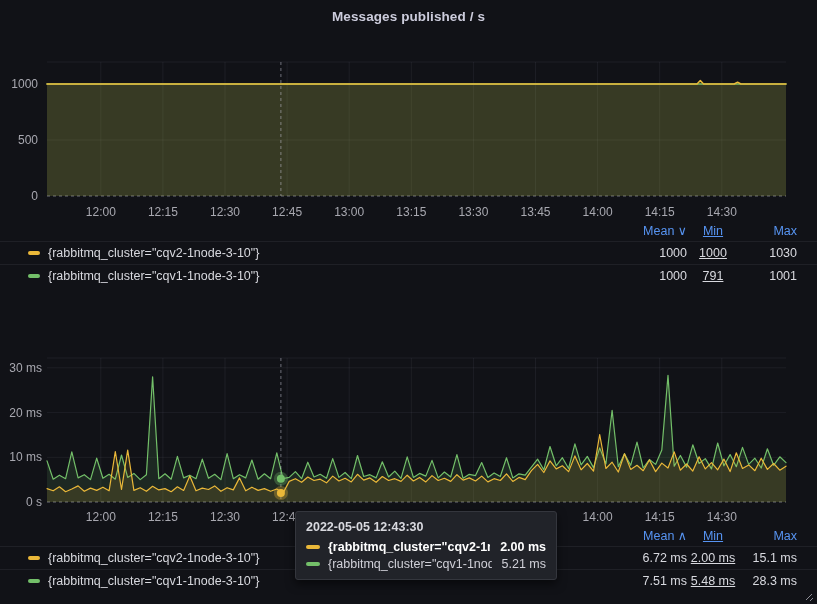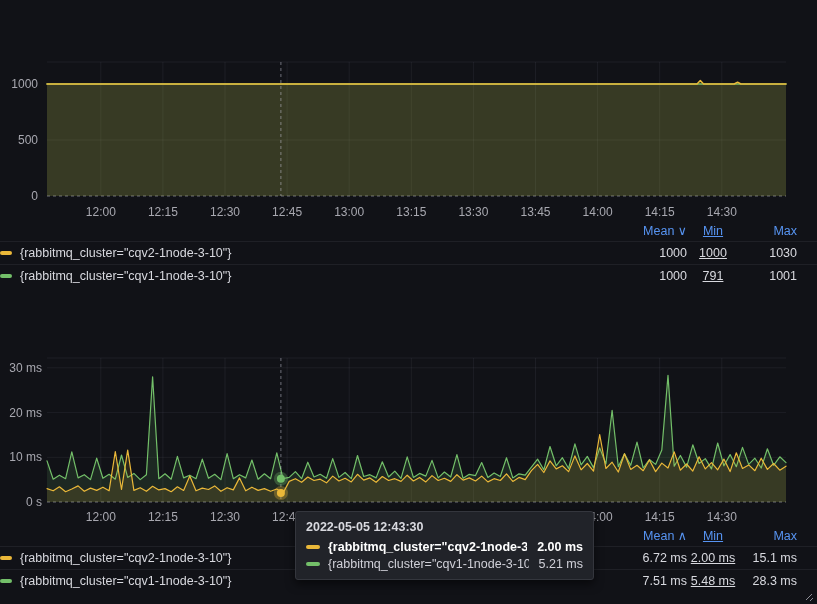--- a/index.html
+++ b/index.html
@@ -3,46 +3,49 @@
 <meta charset="utf-8">
 <style>
   html,body{margin:0;padding:0;background:#111217;}
   .stage{position:relative;width:817px;height:604px;background:#111217;overflow:hidden;
          font-family:"Liberation Sans",sans-serif;-webkit-font-smoothing:antialiased;}
   .panel-title{position:absolute;left:0;width:817px;text-align:center;color:#ccccdc;
                font-size:13.5px;font-weight:700;letter-spacing:.1px;cursor:pointer;}
   .panel-title .caret{color:#9d9da6;font-size:10px;margin-left:6px;font-weight:400;}
   svg text.axis{font-family:"Liberation Sans",sans-serif;font-size:12px;fill:#a8a8b0;}
   .legend{position:absolute;left:0;width:817px;color:#d8d9df;font-size:12.5px;}
-  .lg-header,.lg-row{display:flex;align-items:center;padding-right:20px;box-sizing:border-box;}
+  .lg-header,.lg-row{display:flex;align-items:center;padding-left:28px;padding-right:20px;box-sizing:border-box;}
   .lg-header{height:21px;color:#5794F2;font-weight:500;}
   .lg-row{height:23px;border-top:1px solid rgba(204,204,220,0.08);}
   .lg-label{flex:1;white-space:nowrap;overflow:hidden;cursor:pointer;}
   .swatch{display:inline-block;width:12px;height:4px;border-radius:2px;margin-right:8px;flex:none;}
   .col-mean{width:78px;text-align:right;white-space:nowrap;}
   .col-min{width:52px;text-align:center;white-space:nowrap;text-decoration:underline;}
   .col-max{width:58px;text-align:right;white-space:nowrap;}
   .lg-header .col-mean,.lg-header .col-min,.lg-header .col-max{cursor:pointer;}
-  .tooltip{position:absolute;left:295px;top:511px;width:299px;box-sizing:border-box;
+  .tooltip{position:absolute;left:295px;top:511px;width:262px;box-sizing:border-box;
            background:#212329;border:1px solid #34363d;border-radius:3px;
            box-shadow:0 4px 10px rgba(0,0,0,0.55);padding:8px 10px;z-index:5;
            color:#d0d0d8;font-size:12.5px;}
   .tt-time{font-weight:600;color:#d8d9df;margin-bottom:6px;}
   .tt-row{display:flex;align-items:center;margin-top:3px;}
   .tt-row .swatch{width:14px;}
   .tt-label{flex:1;white-space:nowrap;overflow:hidden;}
   .tt-row.em{font-weight:700;color:#ffffff;}
   .tt-val{margin-left:10px;white-space:nowrap;}
   .resize-handle{position:absolute;right:4px;bottom:3px;width:10px;height:10px;cursor:nwse-resize;}
 </style>
 </head>
 <body>
 
 <div class="stage">
 
+  <div class="panel-title" style="top:9px;">
+    <span>Messages published / s</span>
+  </div>
 
 
   <svg id="charts" width="817" height="604" style="position:absolute;left:0;top:0;">
       <line x1="47" y1="62" x2="786" y2="62" stroke="rgba(204,204,220,0.07)"></line>
       <text x="38" y="200.0" text-anchor="end" class="axis">0</text>
       <line x1="47" y1="140.0" x2="786" y2="140.0" stroke="rgba(204,204,220,0.07)"></line>
       <text x="38" y="144.0" text-anchor="end" class="axis">500</text>
       <line x1="47" y1="84.0" x2="786" y2="84.0" stroke="rgba(204,204,220,0.07)"></line>
       <text x="38" y="88.0" text-anchor="end" class="axis">1000</text>
       <line x1="100.8" y1="62" x2="100.8" y2="196" stroke="rgba(204,204,220,0.07)"></line>

